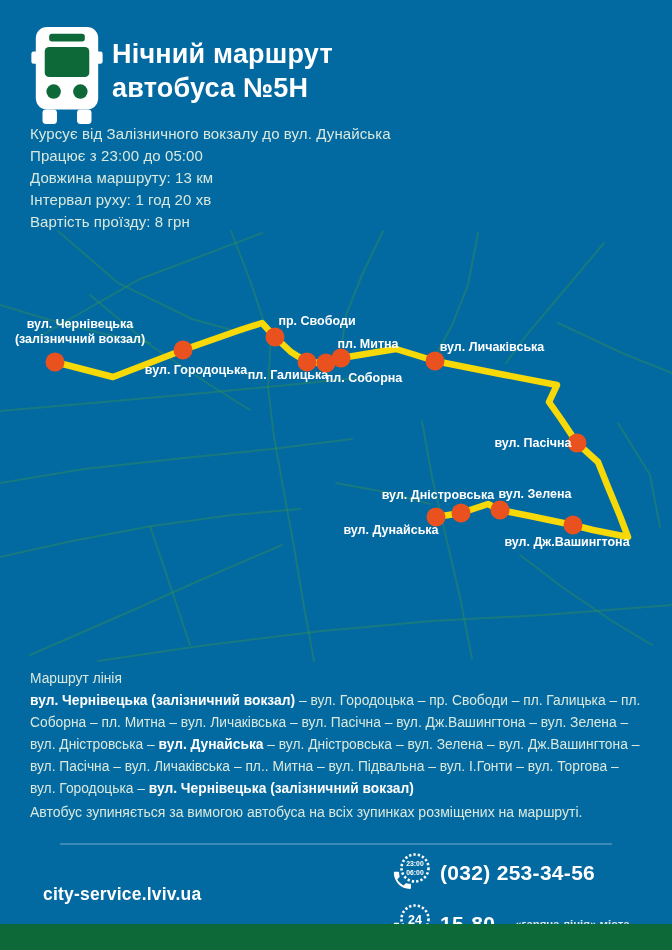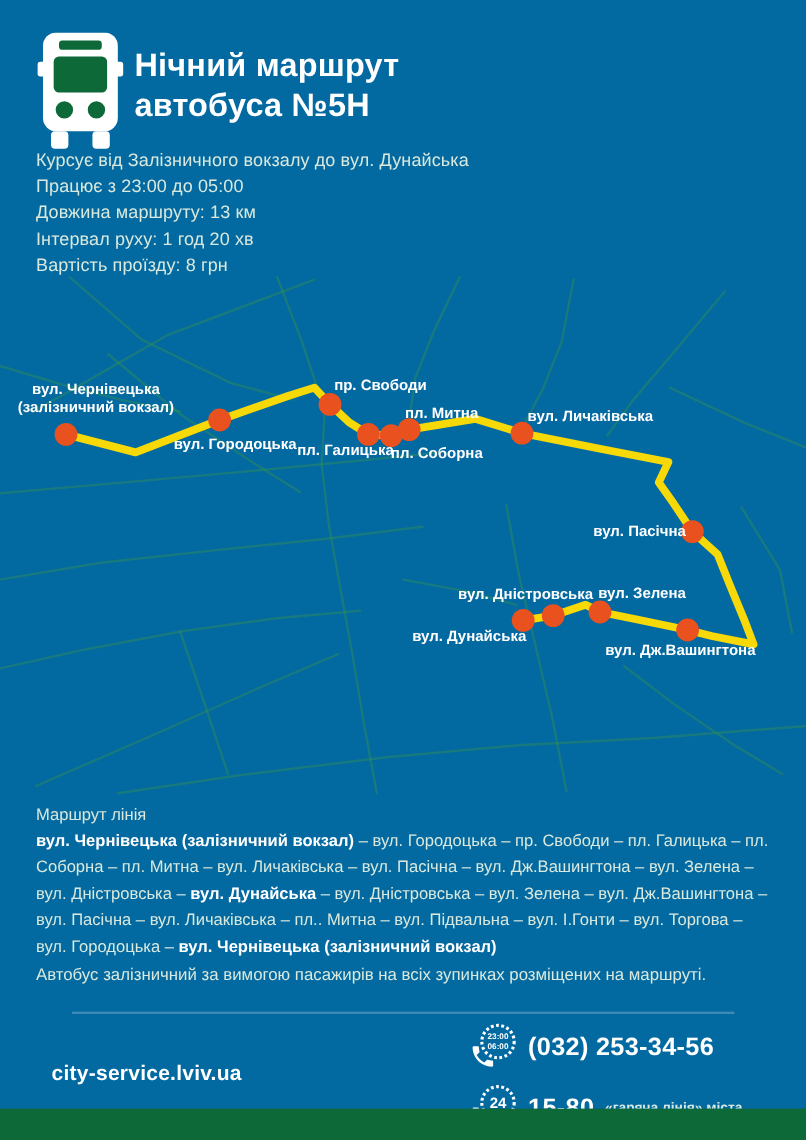--- a/index.html
+++ b/index.html
@@ -36,21 +36,21 @@
     background:rgba(255,255,255,.22);
   }
   .footer-links{
     position:absolute;left:43px;top:856px;font-size:17.5px;font-weight:bold;
     line-height:23.5px;letter-spacing:.2px;
   }
   .footer-links div{cursor:pointer;margin-top:27px;}
   .phones{position:absolute;left:390px;top:853px;display:flex;flex-direction:column;gap:12px;}
   .phone-row{display:flex;align-items:center;gap:8px;height:39px;}
   .phone-number{font-size:21px;font-weight:bold;letter-spacing:.3px;}
-  .phone-note{font-size:11.5px;font-weight:bold;color:#d9e9dd;margin-left:1px;}
+  .phone-note{font-size:11.5px;font-weight:bold;color:#d9e9dd;margin-left:12px;}
   .badge text{font-family:"Liberation Sans",sans-serif;fill:#fff;font-weight:bold;text-anchor:middle;}
 </style>
 </head>
 <body>
 
 <div class="poster">
 
   <svg class="bus-icon" width="74" height="98" viewBox="0 0 64 88">
     <rect x="0" y="22" width="8" height="11" rx="2" fill="#fff"></rect>
     <rect x="56" y="22" width="8" height="11" rx="2" fill="#fff"></rect>
@@ -123,21 +123,21 @@
       <text x="391" y="309">вул. Дунайська</text>
       <circle cx="573" cy="300" r="9.5" fill="#e9511f"></circle>
       <text x="567" y="321">вул. Дж.Вашингтона</text>
     </svg>
 
   <div class="route-section">
     <div class="route-heading">Маршрут лінія</div>
     <div class="route-description"><span class="bold">вул. Чернівецька (залізничний вокзал)</span><span> – вул. Городоцька – пр. Свободи – пл. Галицька – пл. Соборна – пл. Митна – вул. Личаківська – вул. Пасічна – вул. Дж.Вашингтона – вул. Зелена – вул. Дністровська – </span><span class="bold">вул. Дунайська</span><span> – вул. Дністровська – вул. Зелена – вул. Дж.Вашингтона – вул. Пасічна – вул. Личаківська – пл.. Митна – вул. Підвальна – вул. І.Гонти – вул. Торгова – вул. Городоцька – </span><span class="bold">вул. Чернівецька (залізничний вокзал)</span></div>
   </div>
 
-  <div class="note">Автобус залізничний за вимогою пасажирів на всіх зупинках розміщених на маршруті.</div>
+  <div class="note">Автобус зупиняється за вимогою автобуса на всіх зупинках розміщених на маршруті.</div>
 
   <div class="separator"></div>
 
   <div class="footer-links">
     <div>city-service.lviv.ua</div>
     <div>osl.comfortable@lviv.com</div>
   </div>
 
   <div class="phones">
     <div class="phone-row">

